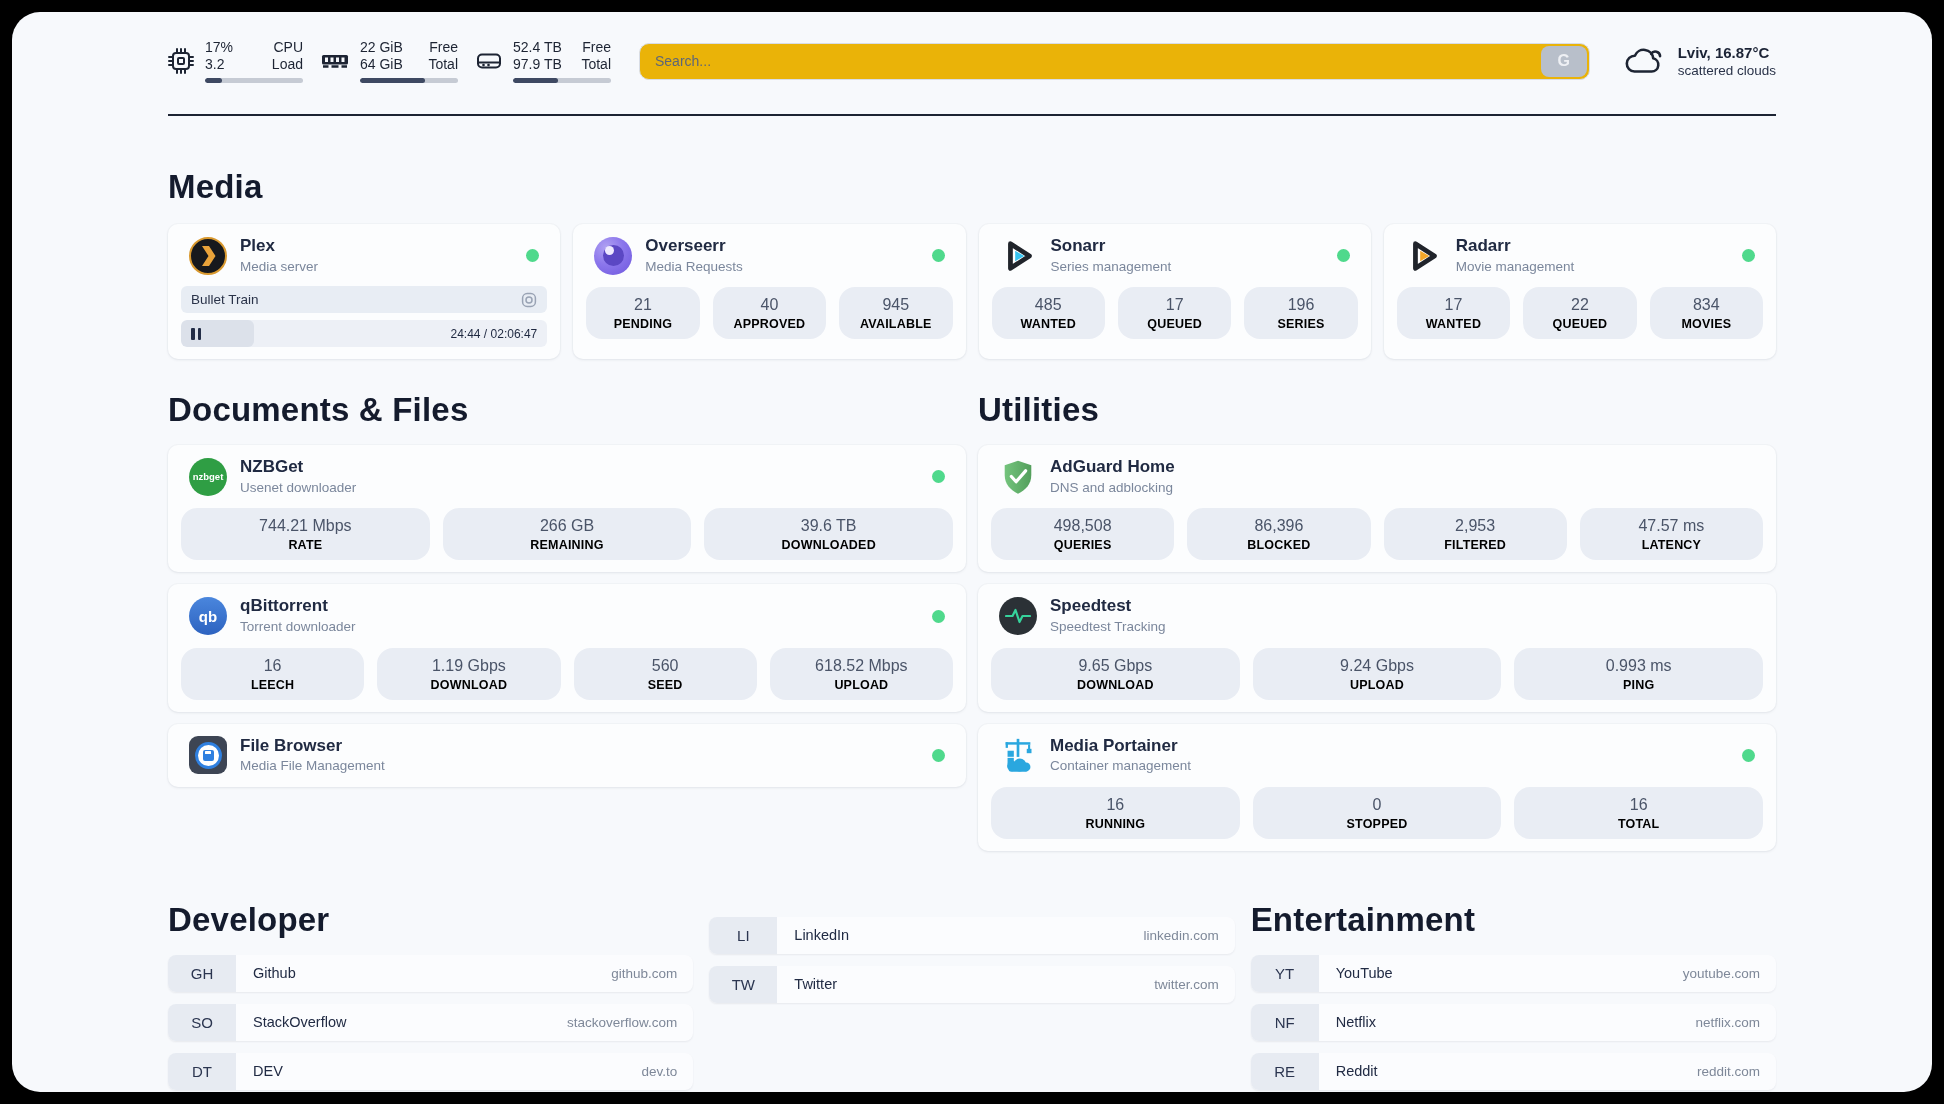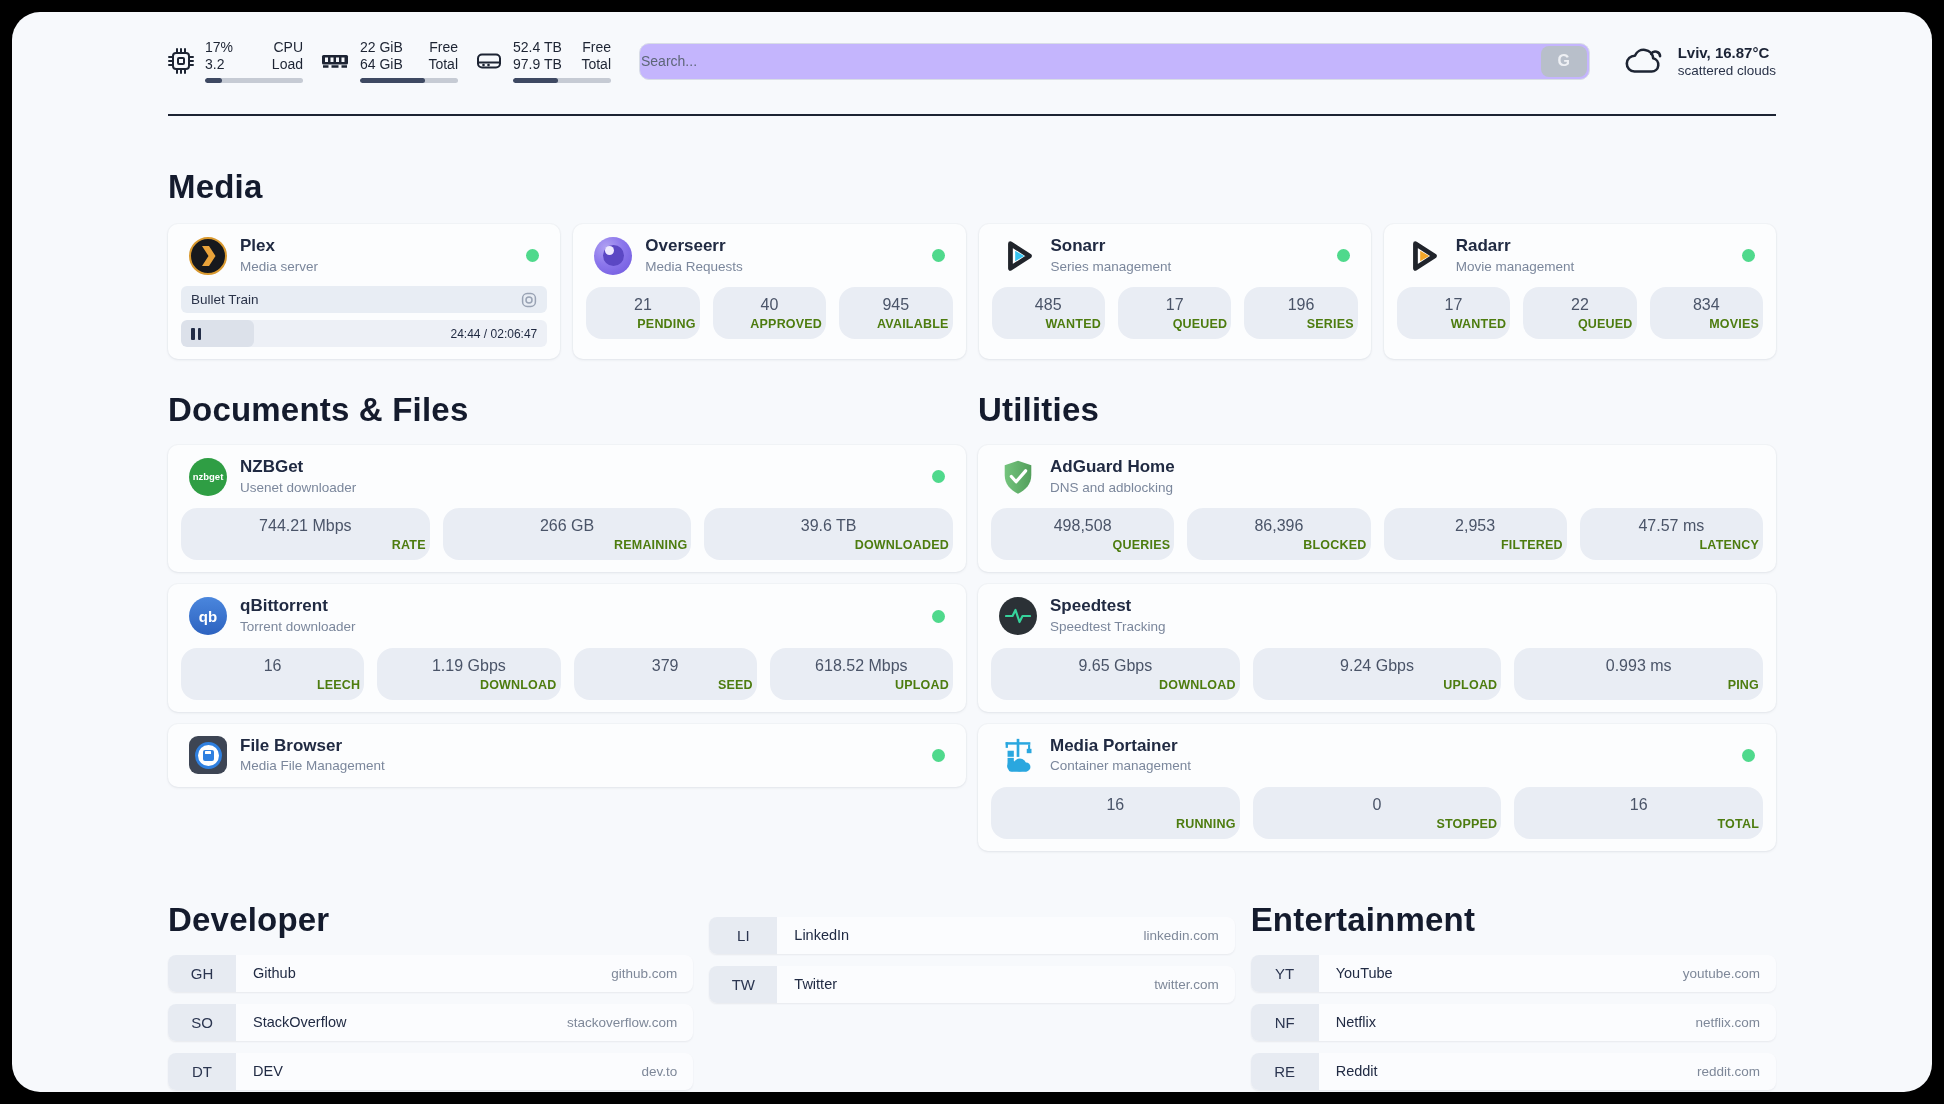--- a/index.html
+++ b/index.html
@@ -12,21 +12,21 @@
   .topbar { margin-top:24px; display:flex; align-items:center; height:50px; }
   .sysstats { display:flex; gap:18px; align-items:center; }
   .stat-group { display:flex; gap:11px; align-items:center; }
   .stat-group svg { flex:0 0 auto; }
   .stat-text { width:98px; }
   .stat-line { display:flex; justify-content:space-between; font-size:14px; line-height:17px; color:#1d2433; font-weight:500; }
   .meter { margin-top:5px; height:5px; border-radius:3px; background:#c6cbd4; overflow:hidden; }
   .meter-fill { height:100%; border-radius:3px; background:#3e4962; }
 
   .search-wrap { flex:1; margin:0 34px 0 28px; position:relative; height:37px; }
-  .search-wrap input { width:100%; height:100%; border:1.5px solid #d8dde6; border-radius:10px; background:#c4b5fd; padding:0 64px 0 1px; font-size:14px; color:#2a3349; outline:none; font-family:inherit; }
+  .search-wrap input { width:100%; height:100%; border:1.5px solid #d8dde6; border-radius:10px; background:#eab308; padding:0 64px 0 15px; font-size:14px; color:#2a3349; outline:none; font-family:inherit; }
   .search-wrap input::placeholder { color:#5d6678; }
   .g-btn { position:absolute; right:3px; top:3px; bottom:3px; width:46px; border:none; border-radius:8px; background:#b8bfca; color:#eef0f4; font-size:16px; font-weight:600; display:flex; align-items:center; justify-content:center; cursor:pointer; font-family:inherit; }
 
   .weather { display:flex; align-items:center; gap:12px; white-space:nowrap; }
   .weather-loc { font-size:15px; font-weight:600; color:#1b2335; line-height:19px; }
   .weather-cond { font-size:13.5px; color:#2a3349; line-height:18px; }
 
   .divider { margin-top:28px; border:none; border-top:2.5px solid #1d2433; }
 
   
@@ -54,21 +54,21 @@
   .qb-icon { background:linear-gradient(180deg,#4a86dd,#2d63c0); color:#fff; font-size:15px; font-weight:600;justify-content:center; }
   .spd-icon { background:#2b3136; }
   .fb-icon { width:38px; height:38px; border-radius:9px; background:#3d4554; display:flex; align-items:center; justify-content:center; flex:0 0 auto; }
   .fb-ring { width:27px; height:27px; border-radius:50%; background:#fff; border:3px solid #2f80e0; display:flex; align-items:center; justify-content:center; }
   .fb-floppy { width:11px; height:11px; border-radius:2px; background:#2f80e0; position:relative; }
   .fb-floppy::before { content:""; position:absolute; top:1.5px; left:2.5px; width:6px; height:3px; background:#fff; border-radius:.5px; }
 
   .stat-row { display:flex; gap:13px; margin-top:12px; }
   .stat-box { flex:1; background:#e9edf4; border-radius:16px; text-align:center; padding:9px 4px 8px; }
   .stat-value { font-size:16px; color:#4a5468; font-weight:500; }
-  .stat-label { font-size:12.5px; font-weight:700; color:#4d7c0f; margin-top:3px; letter-spacing:.2px;text-align:right; }
+  .stat-label { font-size:12.5px; font-weight:700; color:#000000; margin-top:3px; letter-spacing:.2px; }
 
   
   .media-bar { margin-top:11px; height:27px; background:#e8edf4; border-radius:6px; display:flex; align-items:center; padding:8px 10px; font-size:13.5px; color:#2a3349; font-weight:500; }
   .media-bar svg { margin-left:auto; }
   .player { margin-top:7px; position:relative; height:27px; background:#edf0f6; border-radius:6px; overflow:hidden; }
   .player-fill { position:absolute; left:0; top:0; bottom:0; background:#dce1ea; border-radius:6px; }
   .pause { position:absolute; left:10px; top:50%; transform:translateY(-50%); display:flex; gap:3px; cursor:pointer; }
   .pause span { width:3.5px; height:12px; background:#232d47; border-radius:1px; }
   .time { position:absolute; right:10px; top:50%; transform:translateY(-50%); font-size:12px; color:#1e2840; font-weight:500; }
 
@@ -353,21 +353,21 @@
           <div class="stat-row">
             <div class="stat-box">
                     <div class="stat-value">16</div>
                     <div class="stat-label">LEECH</div>
                   </div>
             <div class="stat-box">
                     <div class="stat-value">1.19 Gbps</div>
                     <div class="stat-label">DOWNLOAD</div>
                   </div>
             <div class="stat-box">
-                    <div class="stat-value">379</div>
+                    <div class="stat-value">560</div>
                     <div class="stat-label">SEED</div>
                   </div>
             <div class="stat-box">
                     <div class="stat-value">618.52 Mbps</div>
                     <div class="stat-label">UPLOAD</div>
                   </div>
           </div>
         </div>
 
         <div class="app-card">

